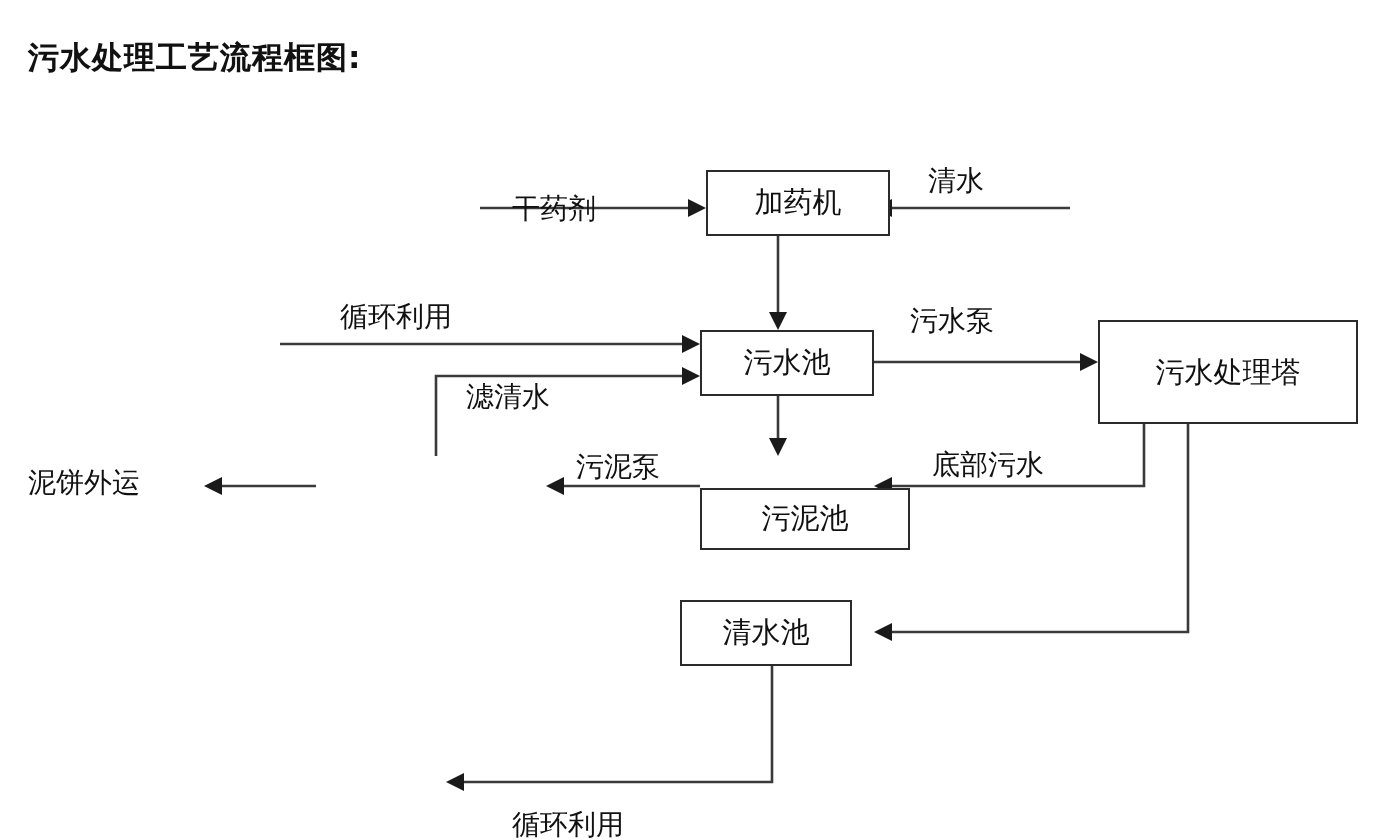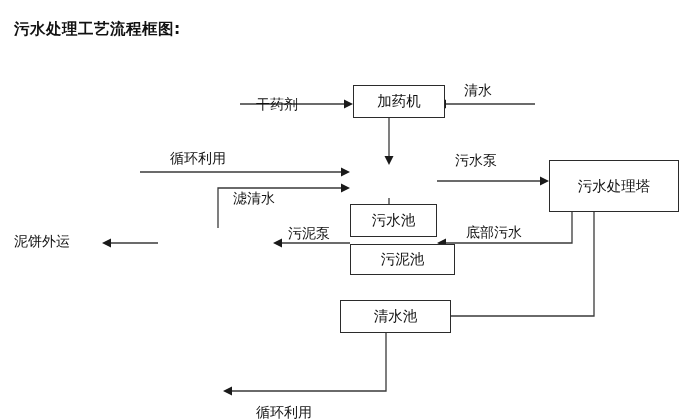--- a/index.html
+++ b/index.html
@@ -106,34 +106,34 @@
     <polygon class="ah" points="437,316 446,311.5 446,320.5"></polygon>
 
     <path d="M 386 333 L 386 391 L 229 391"></path>
     <polygon class="ah" points="223,391 232,386.5 232,395.5"></polygon>
   </svg>
 
   <div class="node" style="left:353px; top:85px; width:92px; height:33px;">
     <span>加药机</span>
   </div>
 
-  <div class="node" style="left:350px; top:165px; width:87px; height:33px;margin-top:39px;">
+  <div class="node" style="left:350px; top:165px; width:87px; height:33px;">
     <span>污水池</span>
   </div>
 
   <div class="node" style="left:549px; top:160px; width:130px; height:52px;">
     <span>污水处理塔</span>
   </div>
 
 
   <div class="node" style="left:350px; top:244px; width:105px; height:31px;">
     <span>污泥池</span>
   </div>
 
-  <div class="node" style="left:340px; top:300px; width:111px; height:33px;text-align:right;">
+  <div class="node" style="left:340px; top:300px; width:86px; height:33px;text-align:right;">
     <span>清水池</span>
   </div>
 
   <div class="edge-label" style="left:256px; top:96px;">干药剂</div>
 
   <div class="edge-label" style="left:464px; top:82px;">清水</div>
 
   <div class="edge-label" style="left:170px; top:150px;">循环利用</div>
 
   <div class="edge-label" style="left:233px; top:190px;">滤清水</div>

